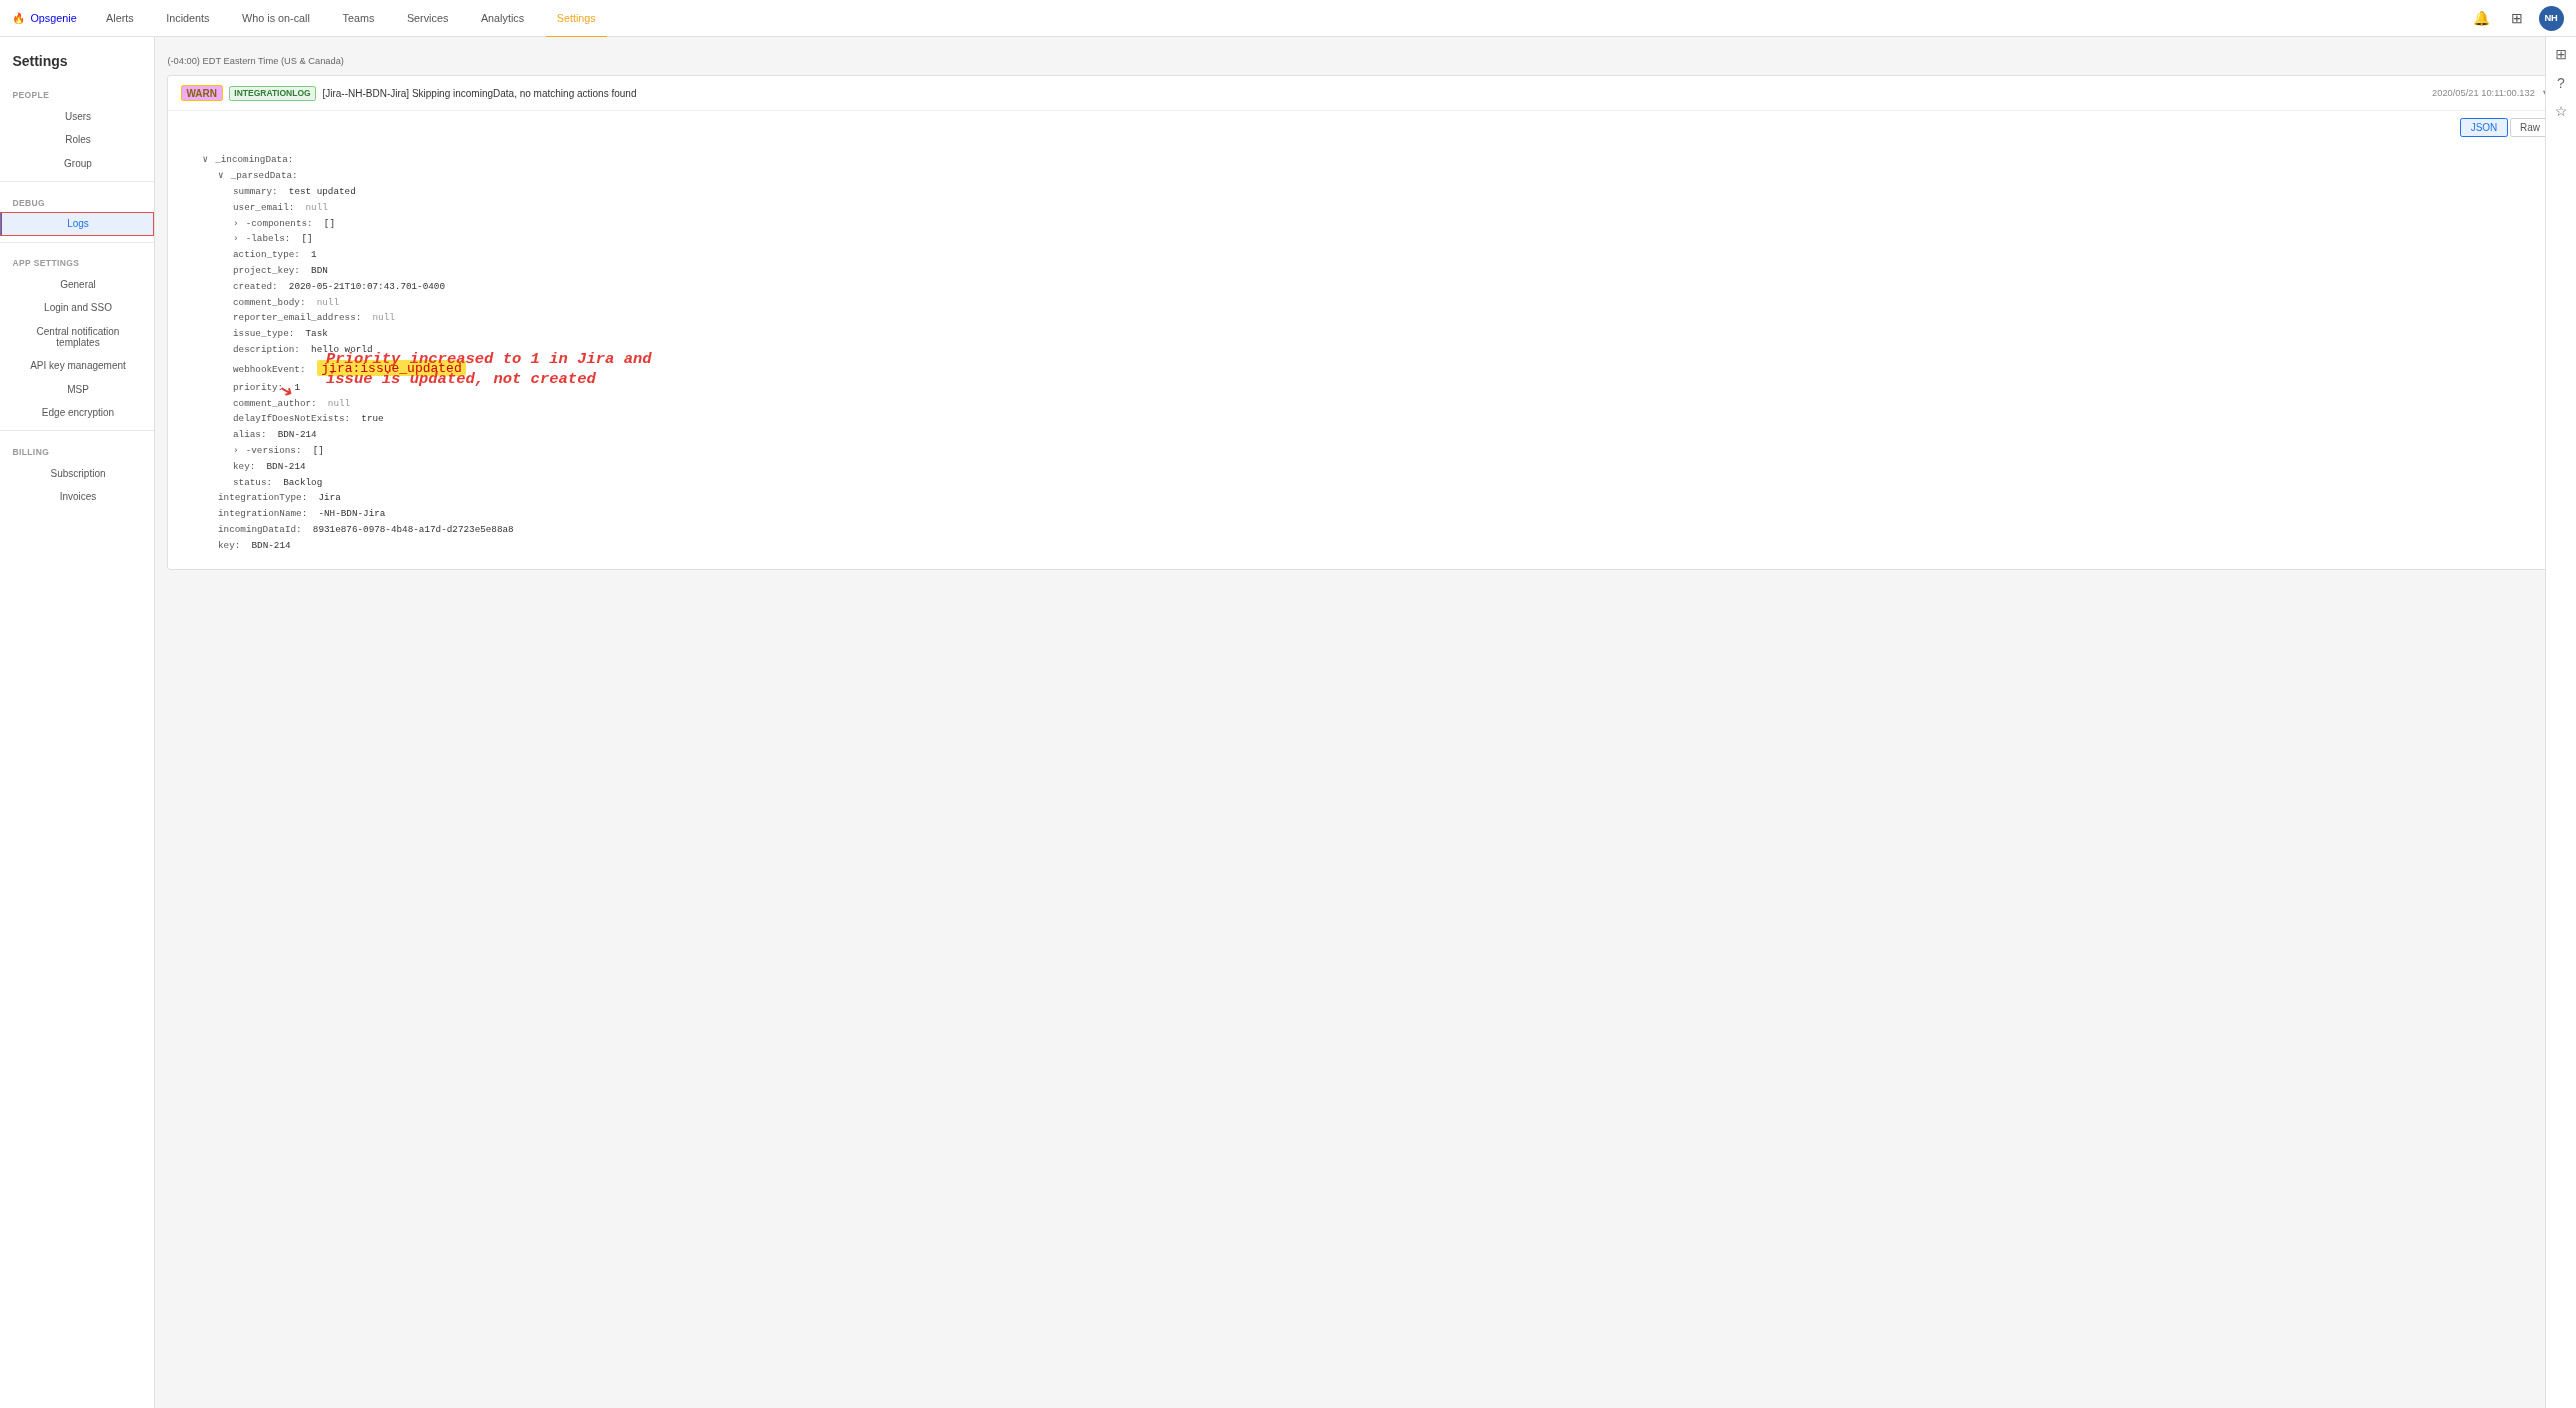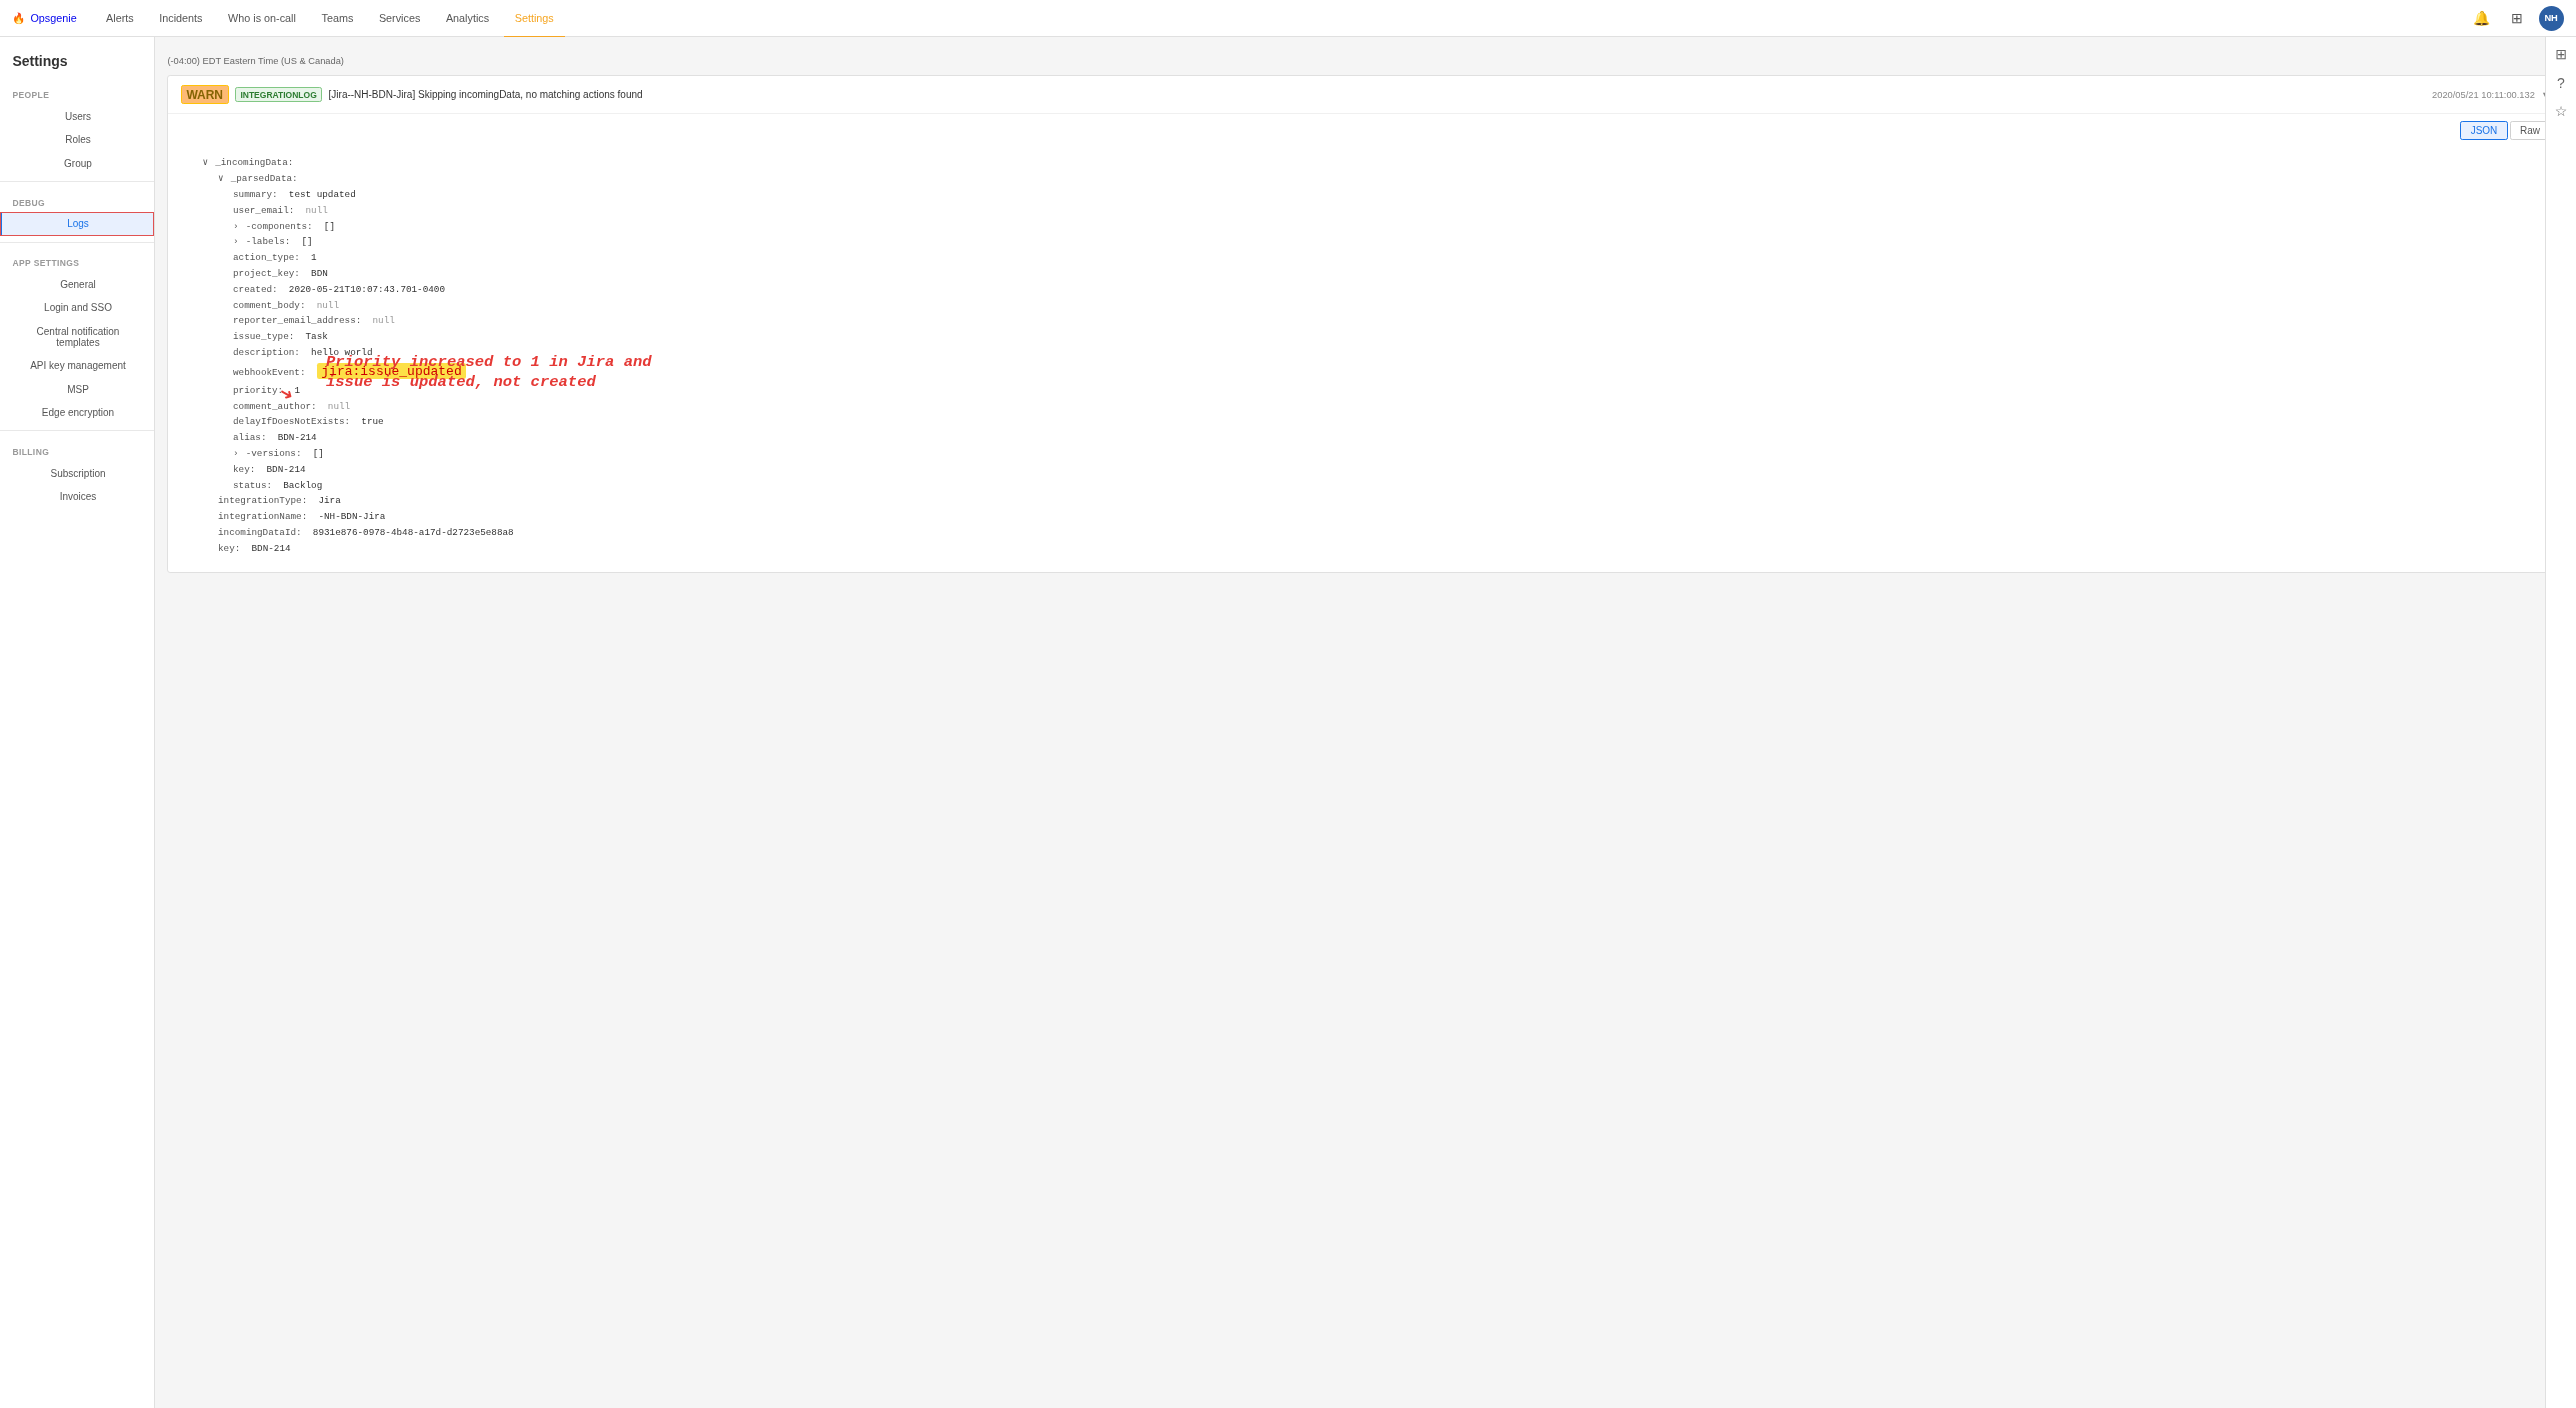--- a/index.html
+++ b/index.html
@@ -5,21 +5,21 @@
     * { box-sizing: border-box; margin: 0; padding: 0; }
     body { font-family: -apple-system, BlinkMacSystemFont, 'Segoe UI', sans-serif; font-size: 10.8px; background: #f5f5f5; color: #333; }
 
     
     .top-nav {
       display: flex; align-items: center; height: 37px;
       background: #fff; border-bottom: 0.8px solid #e0e0e0;
       padding: 0 12.4px; position: fixed; top: 0; left: 0; right: 0; z-index: 100;
     }
     .nav-logo { display: flex; align-items: center; gap: 4.6px; margin-right: 18.6px; text-decoration: none; }
-    .nav-items { display: flex; align-items: center; gap: 4px; flex: 1; text-align: right; }
+    .nav-items { display: flex; align-items: center; gap: 11px; flex: 1; text-align: right; }
     .nav-item {
       padding: 0 10.8px; height: 37px; display: flex; align-items: center;
       font-size: 10.8px; color: #555; cursor: pointer; text-decoration: none;
       border-bottom: 1.5px solid transparent;
     }
     .nav-item.active { color: #f6a623; border-bottom: 1.5px solid #f6a623; font-weight: 500; }
     .nav-right { display: flex; align-items: center; gap: 9.3px; margin-left: auto; }
     .nav-icon-btn { width: 25px; height: 25px; border-radius: 50%; border: none; background: transparent; cursor: pointer; display: flex; align-items: center; justify-content: center; font-size: 14px; color: #555; }
     .nav-avatar { width: 25px; height: 25px; border-radius: 50%; background: #2c5fa3; color: #fff; display: flex; align-items: center; justify-content: center; font-size: 9.3px; font-weight: 600; cursor: pointer; }
 
@@ -48,21 +48,21 @@
 
     
     .timezone-bar { font-size: 9.3px; color: #666; padding: 6.2px 0 9.3px; }
 
     
     .log-card { background: #fff; border: 0.8px solid #e0e0e0; border-radius: 3.1px; margin-bottom: 9.3px; }
     .log-card-header {
       display: flex; align-items: center; padding: 9.3px 12.4px; cursor: pointer;
       border-bottom: 0.8px solid #f0f0f0; gap: 6.2px;
     }
-    .badge-warn { background: #fdba74; color: #856404; font-size: 12px; font-weight: 600; padding: 1.5px 4.6px; border-radius: 2.3px; border: 0.8px solid #ffc107; }
+    .badge-warn { background: #f0abfc; color: #856404; font-size: 10px; font-weight: 600; padding: 1.5px 4.6px; border-radius: 2.3px; border: 0.8px solid #ffc107; }
     .badge-integration { background: #e8f5e9; color: #2e7d32; font-size: 8.5px; font-weight: 600; padding: 1.5px 4.6px; border-radius: 2.3px; border: 0.8px solid #81c784; }
     .log-message { flex: 1; font-size: 10px; color: #333; }
     .log-timestamp { font-size: 9.3px; color: #888; margin-left: auto; }
     .expand-icon { color: #888; font-size: 9.3px; }
 
     
     .view-toggle { display: flex; justify-content: flex-end; padding: 6.2px 12.4px; gap: 2px; }
     .view-btn {
       padding: 3.1px 9.3px; font-size: 10px; border: 0.8px solid #d0d0d0;
       background: #fff; cursor: pointer; border-radius: 2.3px; color: #555;

